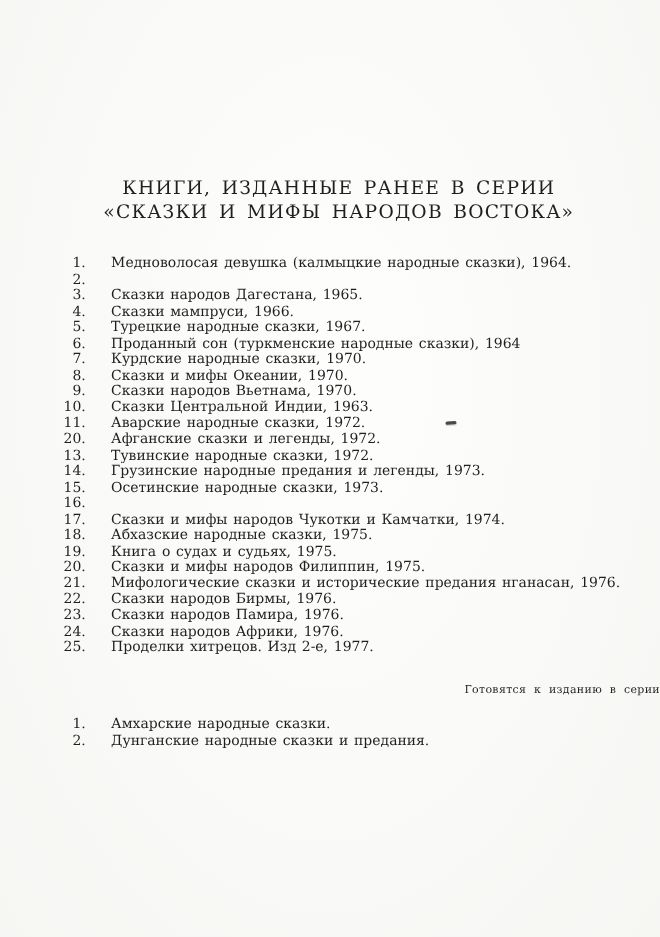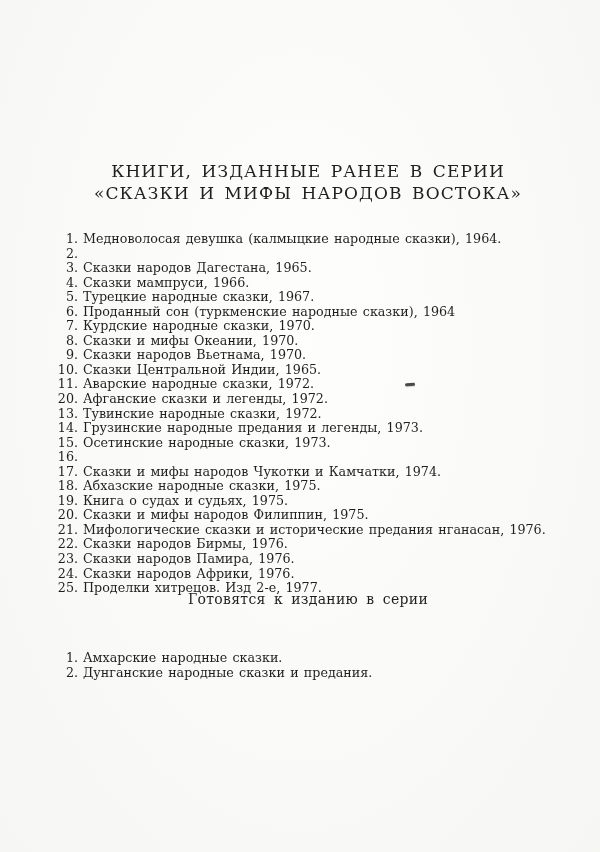--- a/index.html
+++ b/index.html
@@ -37,27 +37,27 @@
     white-space:nowrap;
   }
   .main-list{top:232px;}
   .upcoming-list{top:651px;}
   .row{display:flex;}
   .num{
     flex:0 0 26px;
     margin-left:52px;
     text-align:right;
   }
-  .txt{margin-left:5px;}
+  .txt{margin-left:23px;}
   
   .subheading{
     position:absolute;
-    top:592px;left:16px;width:584px;
-    text-align:center;
-    font-size:14px;
+    top:620px;left:16px;width:584px;
+    text-align:right;
+    font-size:10px;
     line-height:15px;
     letter-spacing:0.3px;
     word-spacing:3.5px;
     white-space:nowrap;
   }
   
   .smudge{
     position:absolute;
     left:405px;top:383px;
     width:10px;height:2.5px;
@@ -118,21 +118,21 @@
     <span class="txt">Сказки и мифы Океании, 1970.</span>
   </li>
 
   <li class="row">
     <span class="num">9.</span>
     <span class="txt">Сказки народов Вьетнама, 1970.</span>
   </li>
 
   <li class="row">
     <span class="num">10.</span>
-    <span class="txt">Сказки Центральной Индии, 1965.</span>
+    <span class="txt">Сказки Центральной Индии, 1963.</span>
   </li>
 
   <li class="row">
     <span class="num">11.</span>
     <span class="txt">Аварские народные сказки, 1972.</span>
   </li>
 
   <li class="row">
     <span class="num">20.</span>
     <span class="txt">Афганские сказки и легенды, 1972.</span>

